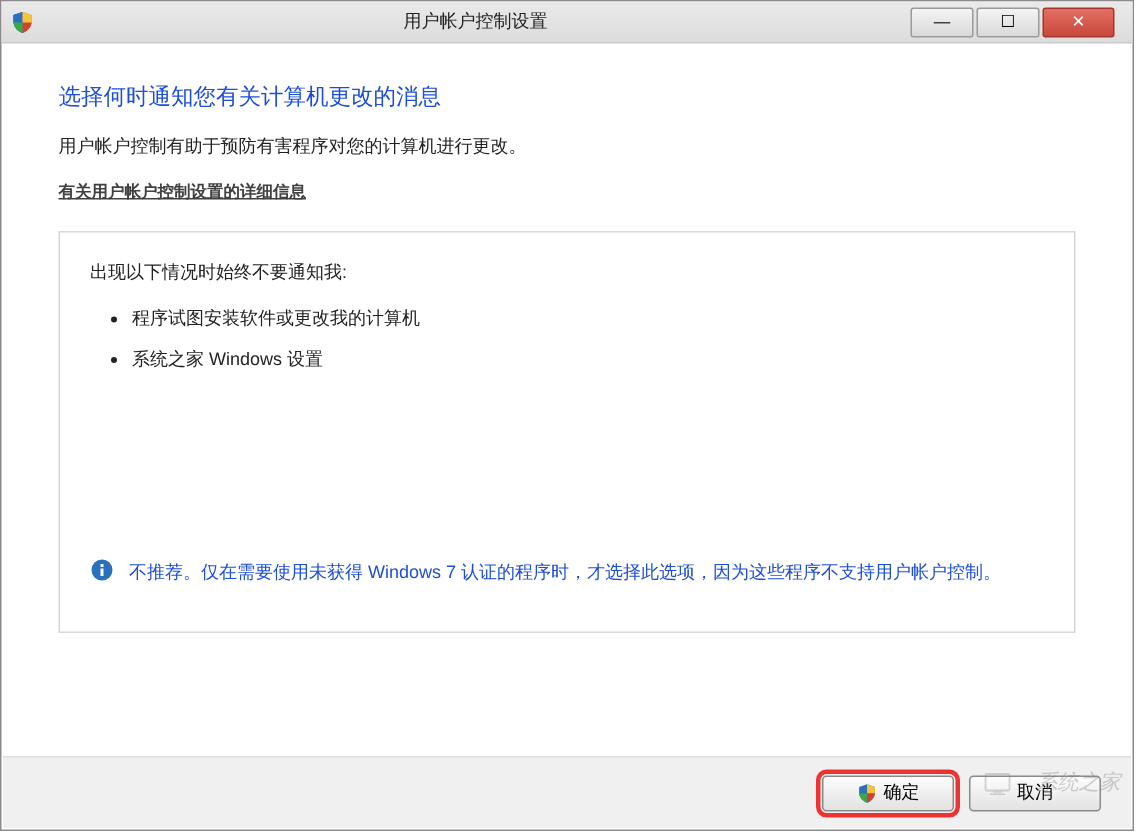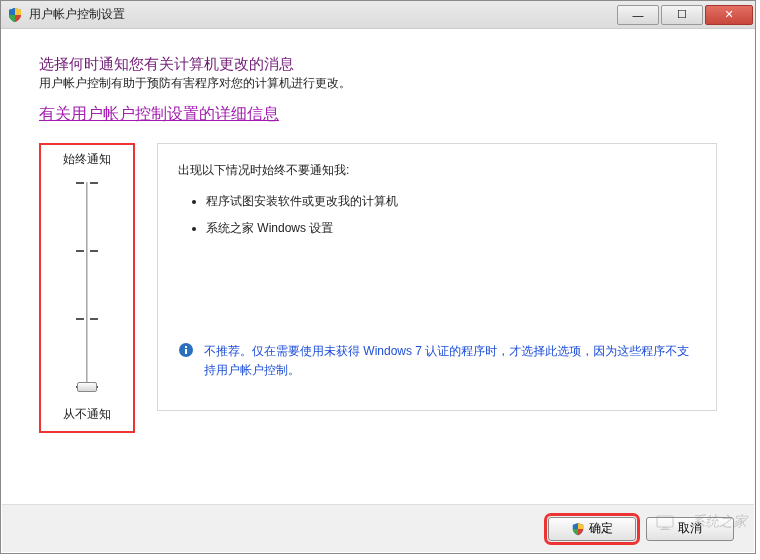--- a/index.html
+++ b/index.html
@@ -1,27 +1,27 @@
 <!DOCTYPE html>
 <html><head>
   <meta charset="utf-8">
   <style>
     * { margin: 0; padding: 0; box-sizing: border-box; font-family: "Microsoft YaHei", "Segoe UI", Tahoma, sans-serif; }
     body { width: 760px; height: 560px; background: #fff; overflow: hidden; position: relative; }
     .window { width: 756px; height: 554px; border: 1px solid #8a8a8a; background: #fff; position: relative; }
-    .titlebar { height: 28px; background: linear-gradient(to bottom, #eaeaea 0%, #dcdcdc 100%); border-bottom: 1px solid #ccc; display: flex; align-items: center; padding: 0 2px 0 6px; }
+    .titlebar { height: 28px; background: linear-gradient(to bottom, #eaeaea 0%, #dcdcdc 100%); border-bottom: 1px solid #ccc; display: flex; align-items: center; padding: 0 12px 0 6px; text-align: center; }
     .titlebar-icon { width: 16px; height: 16px; margin-right: 6px; display: flex; align-items: center; justify-content: center; }
     .title-text { font-size: 12px; color: #222; flex: 1; }
     .win-btns { display: flex; gap: 0; }
     .win-btn { width: 42px; height: 20px; border: 1px solid #9a9a9a; background: linear-gradient(to bottom,#f4f4f4,#d9d9d9); display: flex; align-items: center; justify-content: center; font-size: 11px; border-radius: 2px; margin-left: 2px; }
     .win-btn.close { background: linear-gradient(to bottom,#e36f63,#c8473c); color: #fff; border-color: #a6362c; width: 48px; }
     .content { padding: 26px 38px 0 38px; }
-    .heading { font-size: 15px; color: #701a75; }
+    .heading { font-size: 15px; color: #1d4ed8; margin-bottom: 14px; }
     .desc { font-size: 12px; color: #222; line-height: 1.5; margin-bottom: 12px; }
-    .link { font-size: 16px; color: #a21caf; text-decoration: underline; cursor: pointer; }
+    .link { font-size: 11px; color: #404040; text-decoration: underline; cursor: pointer; font-weight: bold; }
     .main-area { display: flex; margin-top: 18px; gap: 22px; }
     .slider-panel { width: 96px; border: 2px solid #e33; padding: 6px 4px 8px 4px; text-align: center; position: relative; }
     .slider-label { font-size: 12px; color: #222; }
     .slider-track { position: relative; height: 218px; margin: 10px auto; width: 30px; }
     .track-line { position: absolute; left: 50%; top: 4px; bottom: 4px; width: 2px; background: #cfcfcf; transform: translateX(-50%); border-radius: 1px; box-shadow: inset 1px 0 0 #aaa; }
     .tick { position: absolute; left: 4px; right: 4px; height: 1px; display:flex; justify-content: space-between; }
     .tick span { width: 8px; height: 2px; background: #555; display:block; }
     .thumb { position: absolute; left: 50%; transform: translateX(-50%); width: 20px; height: 10px; background: linear-gradient(to bottom,#fdfdfd,#d8d8d8); border: 1px solid #888; border-radius: 2px; }
     .detail-panel { flex: 1; border: 1px solid #d7d7d7; padding: 18px 20px 20px 20px; height: 268px; position: relative; }
     .detail-heading { font-size: 12px; font-weight: normal; color: #222; margin-bottom: 14px; }
@@ -60,44 +60,20 @@
       <div class="win-btn close">✕</div>
     </div>
   </div>
 
   <div class="content">
     <div class="heading">选择何时通知您有关计算机更改的消息</div>
     <div class="desc">用户帐户控制有助于预防有害程序对您的计算机进行更改。</div>
     <a class="link">有关用户帐户控制设置的详细信息</a>
 
     <div class="main-area">
-      <div class="slider-panel">
-        <div class="slider-label">始终通知</div>
-        <div class="slider-track">
-          <div class="track-line"></div>
-          <div class="tick" style="top:4px">
-              <span></span>
-              <span></span>
-            </div>
-          <div class="tick" style="top:72px">
-              <span></span>
-              <span></span>
-            </div>
-          <div class="tick" style="top:140px">
-              <span></span>
-              <span></span>
-            </div>
-          <div class="tick" style="top:208px">
-              <span></span>
-              <span></span>
-            </div>
-          <div class="thumb" style="top:204px"></div>
-        </div>
-        <div class="slider-label">从不通知</div>
-      </div>
 
       <div class="detail-panel">
         <div class="detail-heading">出现以下情况时始终不要通知我:</div>
         <ul class="bullets">
           <li>程序试图安装软件或更改我的计算机</li>
           <li>系统之家 Windows 设置</li>
         </ul>
         <div class="info-row">
           <span class="info-icon">
             <svg viewBox="0 0 16 16" width="16" height="16">

